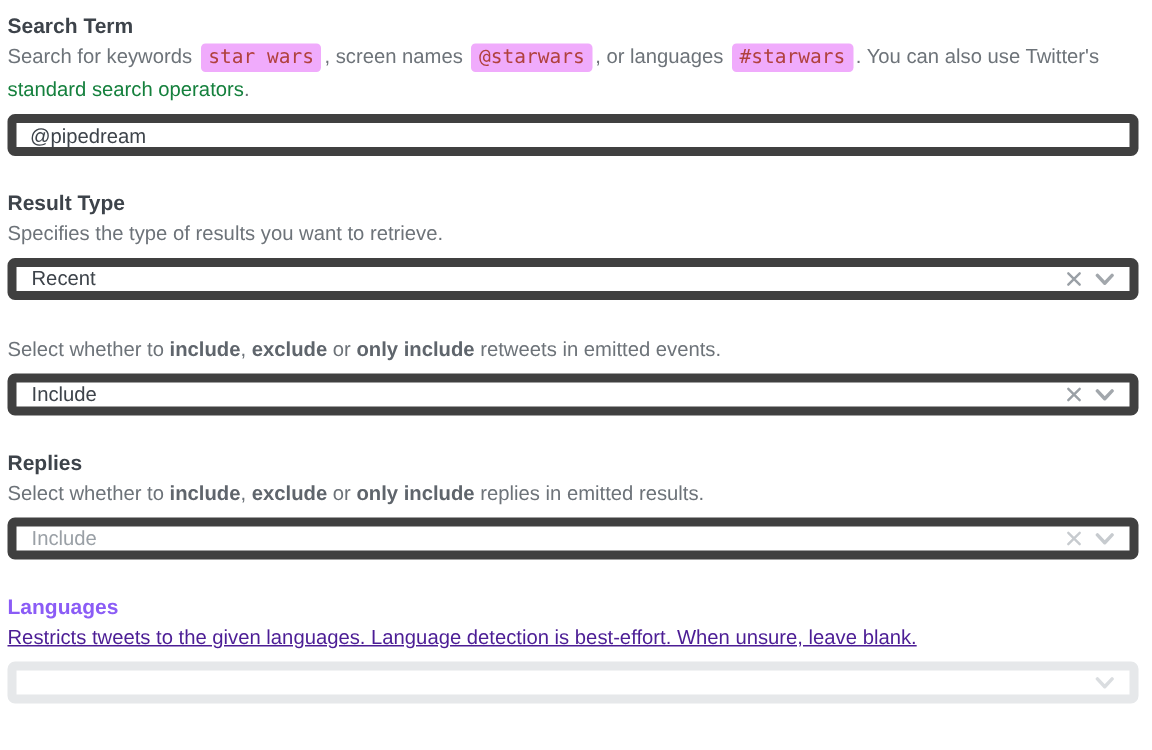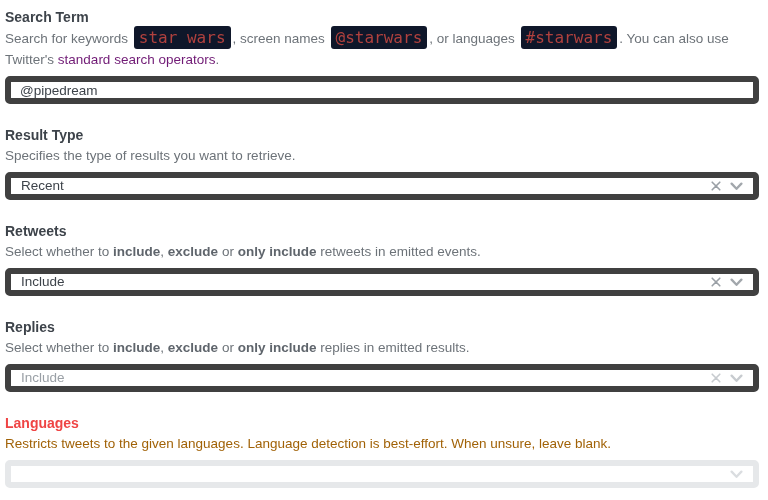--- a/index.html
+++ b/index.html
@@ -12,25 +12,25 @@
   .field{margin-bottom:22px;}
   .field-label{
     font-size:14px;font-weight:700;color:#3d434a;line-height:19px;margin:0;
   }
   .field-desc{
     font-size:13.5px;color:#6d7379;line-height:21px;margin:0 0 6px 0;
   }
   .field-desc b{font-weight:700;color:#5f656c;}
   code.inline-code{
     font-family:"DejaVu Sans Mono","Liberation Mono",monospace;
-    font-size:16px;color:#b0413e;background:#0f172a;
+    font-size:13px;color:#b0413e;background:#f0abfc;
     padding:2px 5px;border-radius:3px;margin:12px 2px;
     white-space:nowrap;
   }
-  a.link{color:#701a75;text-decoration:none;cursor:pointer;}
+  a.link{color:#15803d;text-decoration:none;cursor:pointer;}
   .control{
     box-sizing:border-box;height:28px;width:100%;
     border:6px solid #404040;border-radius:5px;background:#ffffff;
     font-size:13.5px;color:#3d434a;
   }
   input.control{
     padding:0 9px;outline:none;display:block;
     font-family:"Liberation Sans","DejaVu Sans",sans-serif;
   }
   .select{
@@ -39,22 +39,22 @@
   }
   .select-value{flex:1;overflow:hidden;white-space:nowrap;}
   .select-icons{display:flex;align-items:center;gap:9px;flex:0 0 auto;}
   .icon-clear{color:#9aa0a6;display:block;}
   .icon-chevron{color:#a2a7ac;display:block;}
   
   .select.muted .select-value{color:#9aa0a6;}
   .select.muted .icon-clear,
   .select.muted .icon-chevron{color:#c7cbcf;}
   
-  .field.disabled .field-label{color:#ef4444;}
-  .field.disabled .field-desc{color:#a16207;}
+  .field.disabled .field-label{color:#8b5cf6;}
+  .field.disabled .field-desc{color:#4c1d95;text-decoration:underline;}
   .field.disabled .control{border-color:#e6e8ea;cursor:default;}
   .field.disabled .icon-chevron{color:#dadde0;}
 </style>
 </head>
 <body>
 
 <div class="wrap">
 
   <div class="field">
     <div class="field-label">Search Term</div>
@@ -72,21 +72,20 @@
             <path d="M1.2 1.2 L8.8 8.8 M8.8 1.2 L1.2 8.8" stroke="currentColor" stroke-width="1.6" stroke-linecap="round" fill="none"></path>
           </svg>
         <svg class="icon-chevron" width="13" height="9" viewBox="0 0 13 9">
             <path d="M1.6 1.6 L6.5 6.8 L11.4 1.6" stroke="currentColor" stroke-width="2.3" fill="none" stroke-linecap="round" stroke-linejoin="round"></path>
           </svg>
       </span>
     </div>
   </div>
 
   <div class="field">
-    <div class="field-label">Retweets</div>
     <p class="field-desc"><span>Select whether to </span><b>include</b><span>, </span><b>exclude</b><span> or </span><b>only include</b><span> retweets in emitted events.</span></p>
     <div class="control select">
       <span class="select-value">Include</span>
       <span class="select-icons">
         <svg class="icon-clear" width="10" height="10" viewBox="0 0 10 10">
             <path d="M1.2 1.2 L8.8 8.8 M8.8 1.2 L1.2 8.8" stroke="currentColor" stroke-width="1.6" stroke-linecap="round" fill="none"></path>
           </svg>
         <svg class="icon-chevron" width="13" height="9" viewBox="0 0 13 9">
             <path d="M1.6 1.6 L6.5 6.8 L11.4 1.6" stroke="currentColor" stroke-width="2.3" fill="none" stroke-linecap="round" stroke-linejoin="round"></path>
           </svg>

